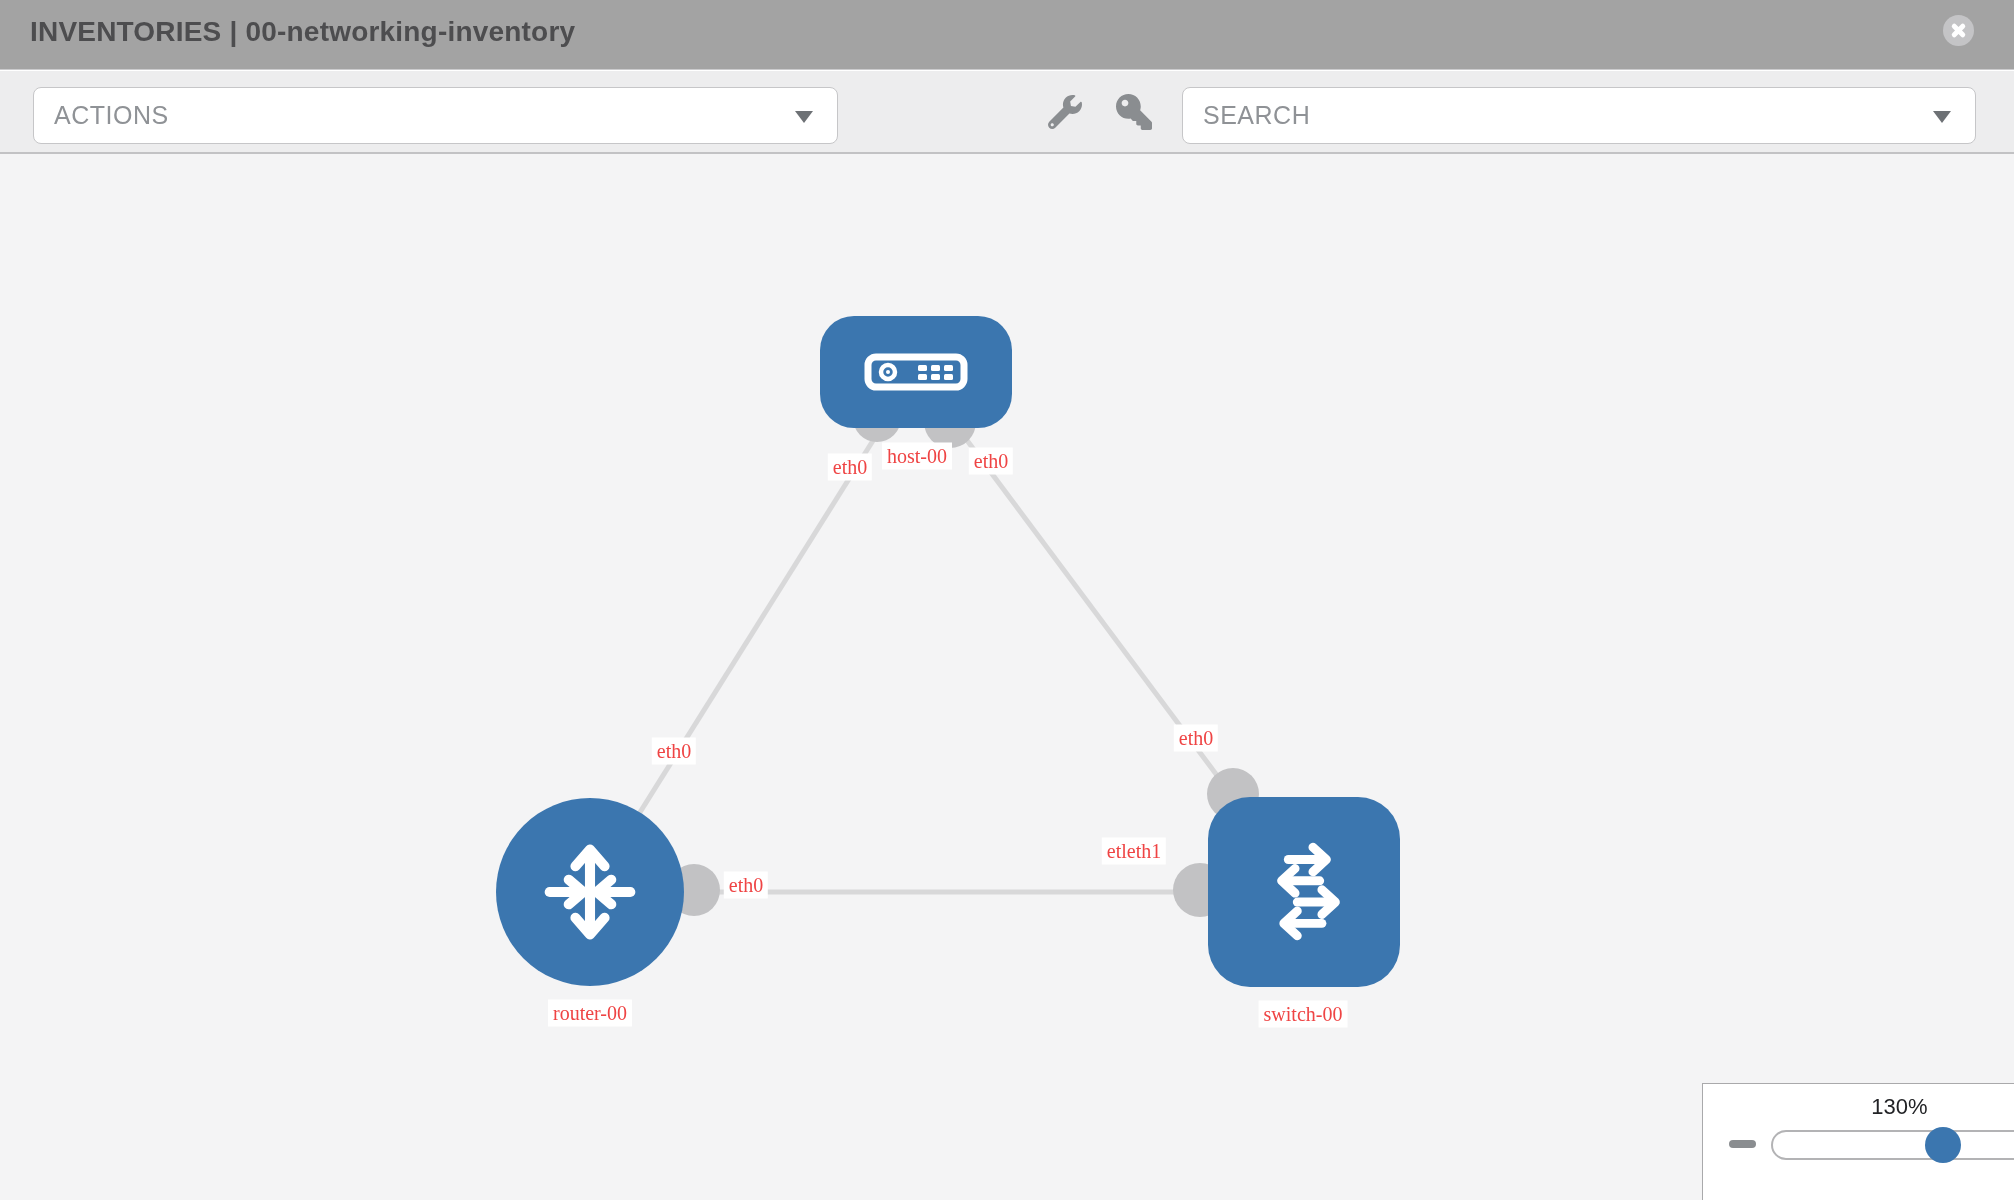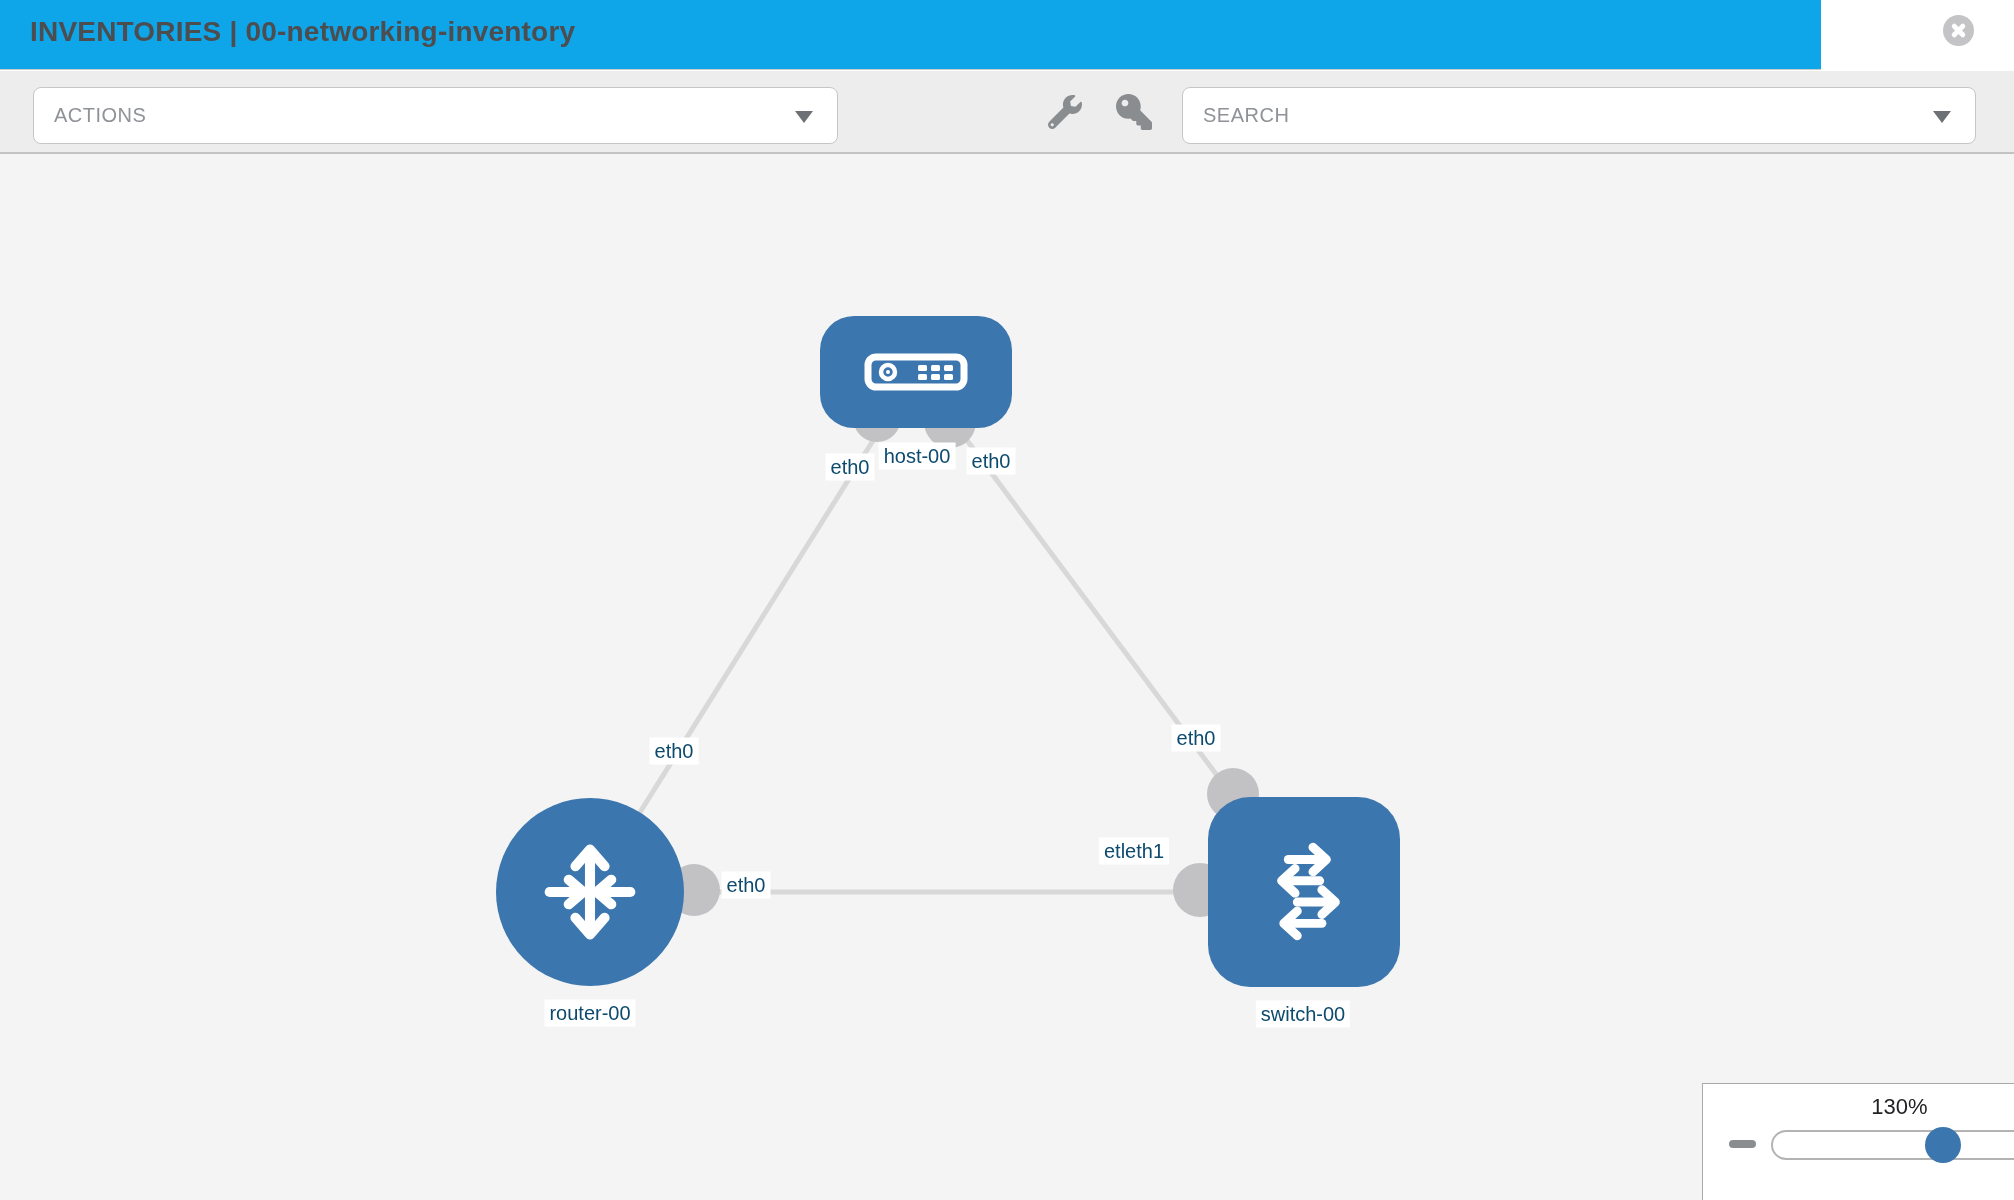--- a/index.html
+++ b/index.html
@@ -5,22 +5,22 @@
   * { margin:0; padding:0; box-sizing:border-box; }
   html,body { background:#fff; }
   body { font-family:"Liberation Sans", sans-serif; }
   #app {
     position:relative; width:2014px; height:1200px;
     overflow:hidden; background:#fff;
   }
 
   
   .header {
-    position:absolute; left:0; top:0; width:1821px; height:70px;
-    background:#0ea5e9; border-bottom:1px solid #cbcbcd;
+    position:absolute; left:0; top:0; width:2014px; height:70px;
+    background:#a3a3a3; border-bottom:1px solid #cbcbcd;
   }
   .page-title {
     position:absolute; left:30px; top:16px;
     font-size:28px; font-weight:bold; color:#4d4d4f; letter-spacing:0.2px;
   }
   .close-btn {
     position:absolute; left:1943px; top:15px; width:31px; height:31px;
     border-radius:50%; background:#c4c4c6; cursor:pointer;
   }
   .close-btn .bar {
@@ -34,21 +34,21 @@
   .toolbar {
     position:absolute; left:0; top:71px; width:2014px; height:83px;
     background:#ededee; border-bottom:2px solid #c2c2c4;
   }
   .select-box {
     position:absolute; top:16px; height:57px;
     background:#ffffff; border:1px solid #c6c6c8; border-radius:8px;
     display:flex; align-items:center; cursor:pointer;
   }
   .select-box .sel-label {
-    margin-left:20px; font-size:20px; color:#8f9296; letter-spacing:0.5px;
+    margin-left:20px; font-size:25px; color:#8f9296; letter-spacing:0.5px;
   }
   .caret {
     position:absolute; right:24px; top:50%; margin-top:-5px;
     width:0; height:0;
     border-left:9px solid transparent; border-right:9px solid transparent;
     border-top:12px solid #6d7175;
   }
   .actions-box { left:33px;  width:805px; }
   .search-box  { left:1182px; width:794px; }
   .tool-icon {
@@ -70,22 +70,23 @@
   .node {
     position:absolute; background:#3b76af;
     display:flex; align-items:center; justify-content:center;
   }
   .node-host   { left:820px; top:162px; width:192px; height:112px; border-radius:34px; }
   .node-router { left:496px; top:644px; width:188px; height:188px; border-radius:50%; }
   .node-switch { left:1208px; top:643px; width:192px; height:190px; border-radius:42px; }
 
   .map-label {
     position:absolute; transform:translate(-50%,-50%);
-    background:#ffffff; color:#0c4a6e; padding:1px 5px; white-space:nowrap;
+    background:#ffffff; color:#ef4444; padding:1px 5px; white-space:nowrap;
     line-height:1.25;
+    font-family:Liberation Serif, serif;
   }
   .node-name { font-size:20px; }
   .if-label  { font-size:20px; }
 
   
   .zoom-panel {
     position:absolute; left:1702px; top:1083px; width:393px; height:118px;
     background:#ffffff; border:1px solid #a9a9ab;
   }
   .zoom-level {

